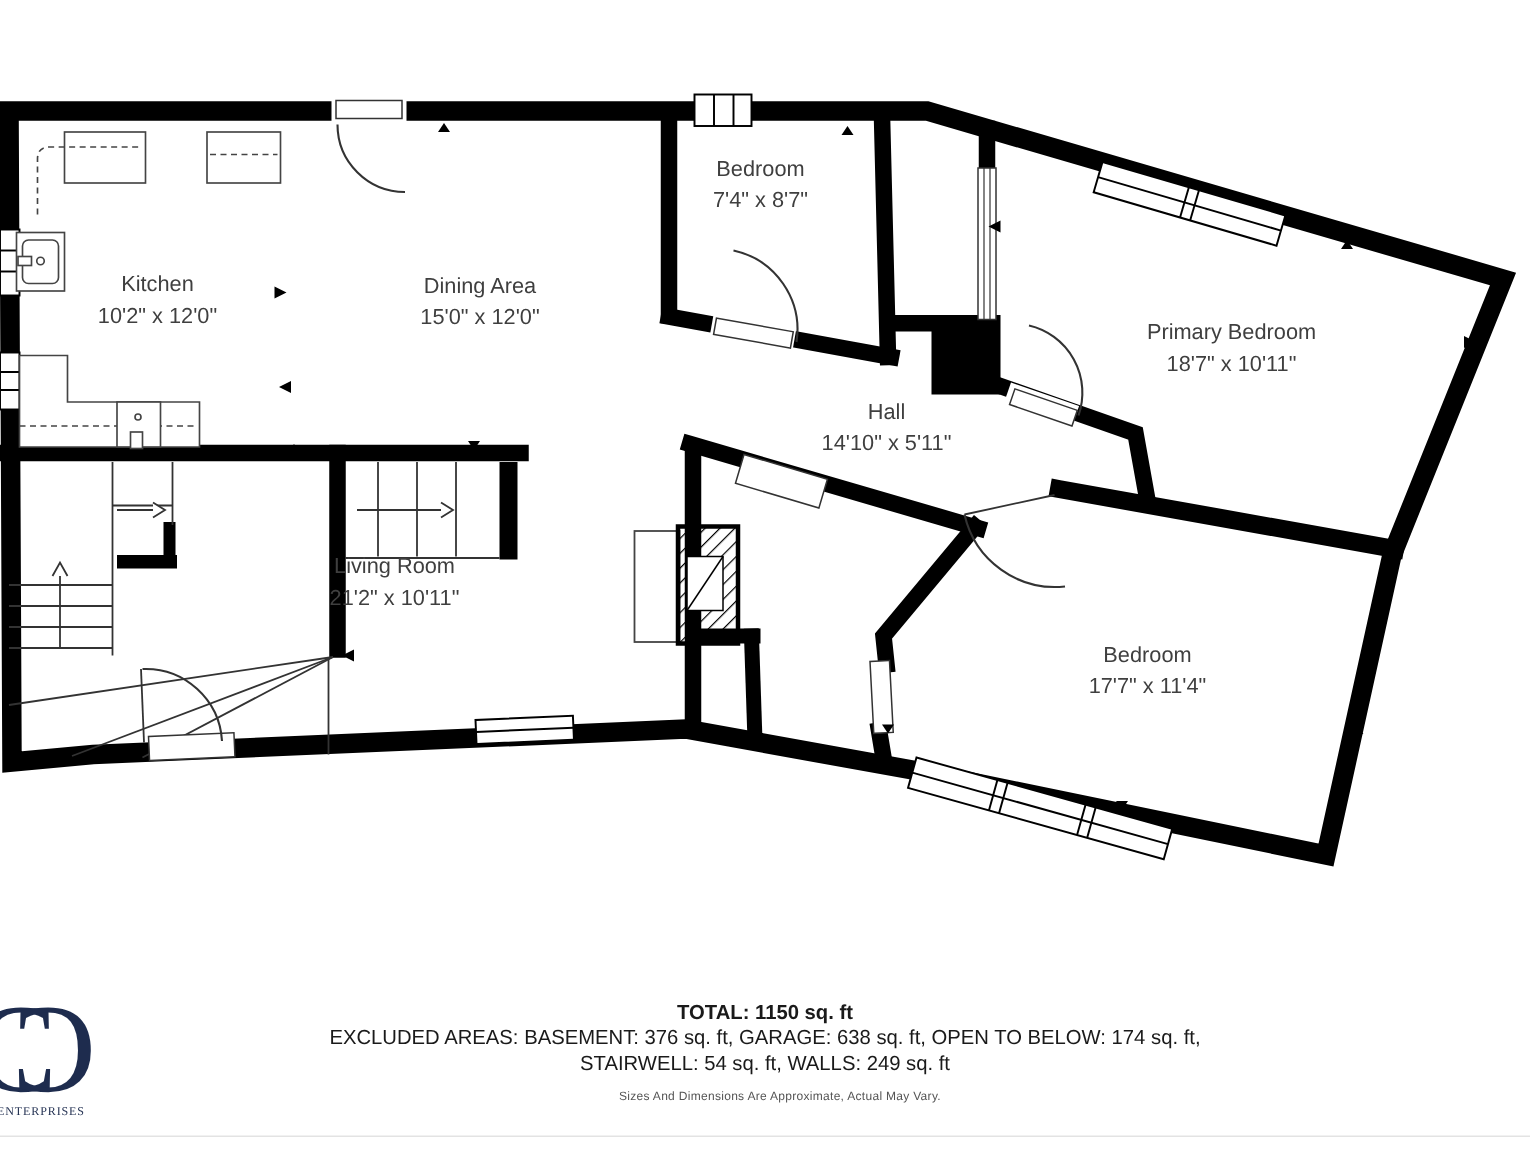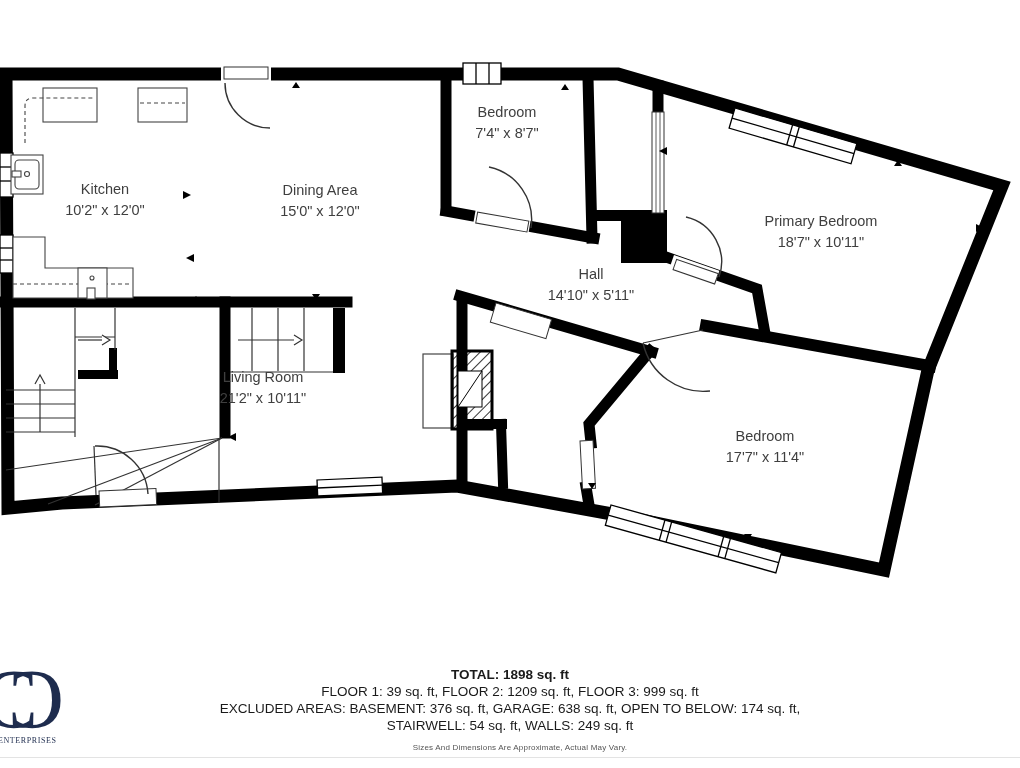--- a/index.html
+++ b/index.html
@@ -241,22 +241,21 @@
     <text class="room-name" x="263" y="382">Living Room</text>
     <text class="room-dims" x="263" y="403">21'2" x 10'11"</text>
 
     <text class="room-name" x="765" y="441">Bedroom</text>
     <text class="room-dims" x="765" y="462">17'7" x 11'4"</text>
   </g>
 </svg>
 
 
 <div class="summary">
-  <div class="summary-total">TOTAL: 1898 sq. ft</div>
-  <div class="summary-line">FLOOR 1: 39 sq. ft, FLOOR 2: 1209 sq. ft, FLOOR 3: 999 sq. ft</div>
+  <div class="summary-total">TOTAL: 1150 sq. ft</div>
   <div class="summary-line">EXCLUDED AREAS: BASEMENT: 376 sq. ft, GARAGE: 638 sq. ft, OPEN TO BELOW: 174 sq. ft,</div>
   <div class="summary-line">STAIRWELL: 54 sq. ft, WALLS: 249 sq. ft</div>
   <div class="summary-disclaimer">Sizes And Dimensions Are Approximate, Actual May Vary.</div>
 </div>
 
 
 <div class="logo">
   <div class="monogram"><span class="c1">C</span><span class="c2">C</span></div>
   <div class="logo-text">ENTERPRISES</div>
 </div>

